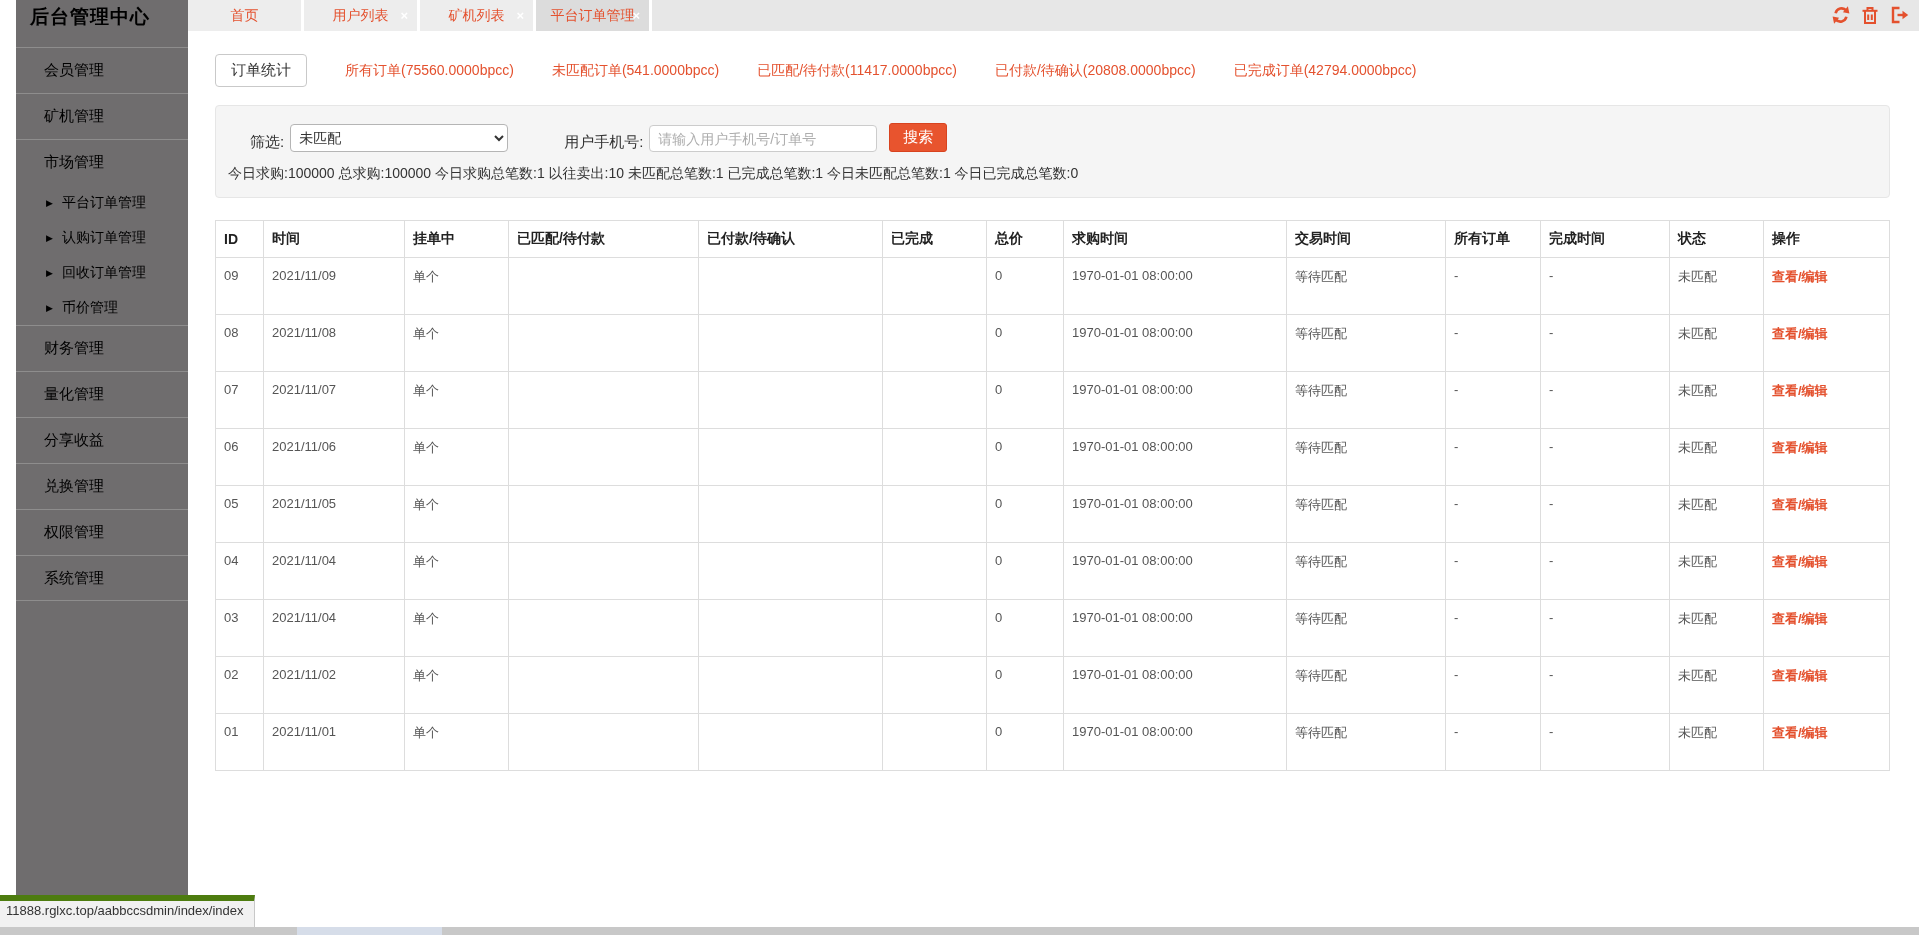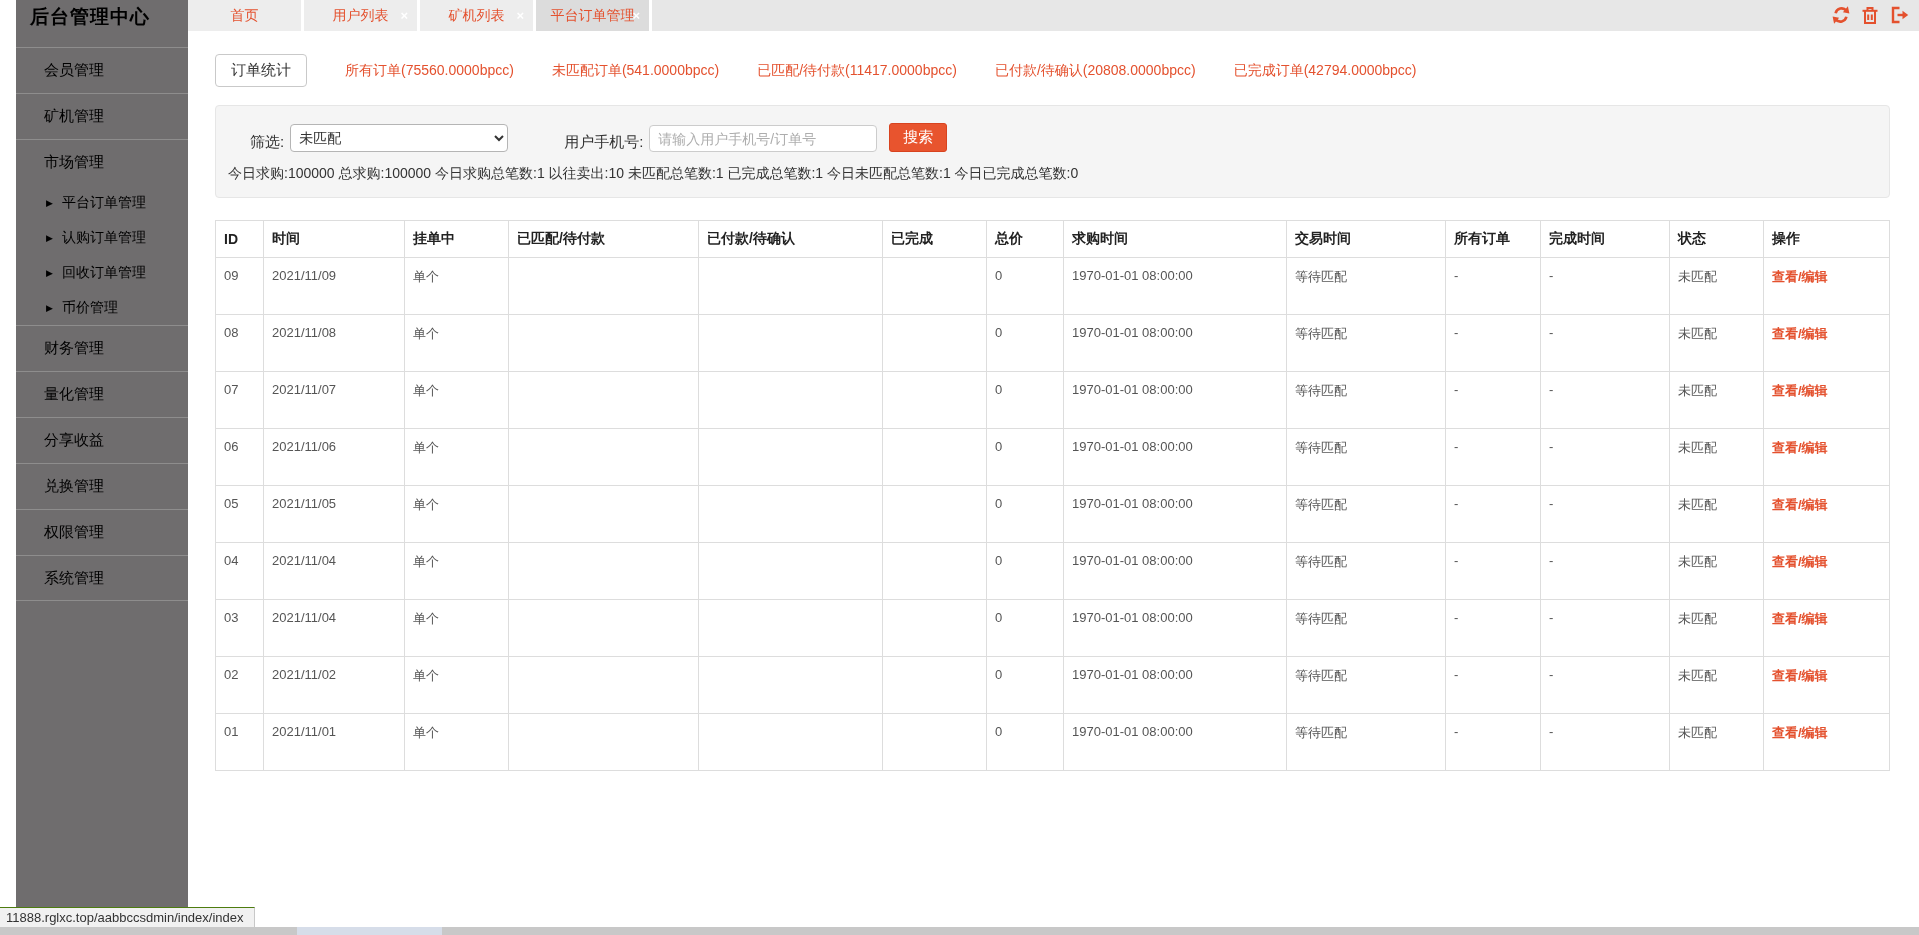--- a/index.html
+++ b/index.html
@@ -55,22 +55,22 @@
 
   
   table.orders { margin-top:22px; width:100%; border-collapse:collapse; table-layout:fixed; }
   .orders th { border:1px solid #ddd; text-align:left; padding:9px 8px; font-size:14px; color:#222;
                background:#fff; font-weight:bold; }
   .orders td { border:1px solid #ddd; padding:10px 8px; font-size:13px; color:#555;
                height:57px; vertical-align:top; overflow:hidden; white-space:nowrap; }
   .action-link { color:#e4512e; font-weight:bold; text-decoration:none; cursor:pointer; font-size:13px; }
 
   
-  .status-bar { position:absolute; left:0; bottom:8px; height:20px; line-height:19px; min-width:205px;
-                background:#f1f1f1; border-top:1px solid #4d7c0f; border-right:1px solid #c8c8c8;
+  .status-bar { position:absolute; left:0; bottom:8px; height:32px; line-height:19px; min-width:205px;
+                background:#f1f1f1; border-top:6px solid #4d7c0f; border-right:1px solid #c8c8c8;
                 padding:0 10px 0 6px; font-size:13px; color:#333; z-index:5; }
   .hscrollbar { position:absolute; left:0; right:0; bottom:0; height:8px; background:#c8c8c8; }
   .hscroll-thumb { position:absolute; left:297px; width:145px; top:0; bottom:0; background:#d6dde9; }
 </style>
 </head>
 <body>
 
 <div class="sidebar">
   <div class="side-title">后台管理中心</div>
   <div class="menu" id="menu">

